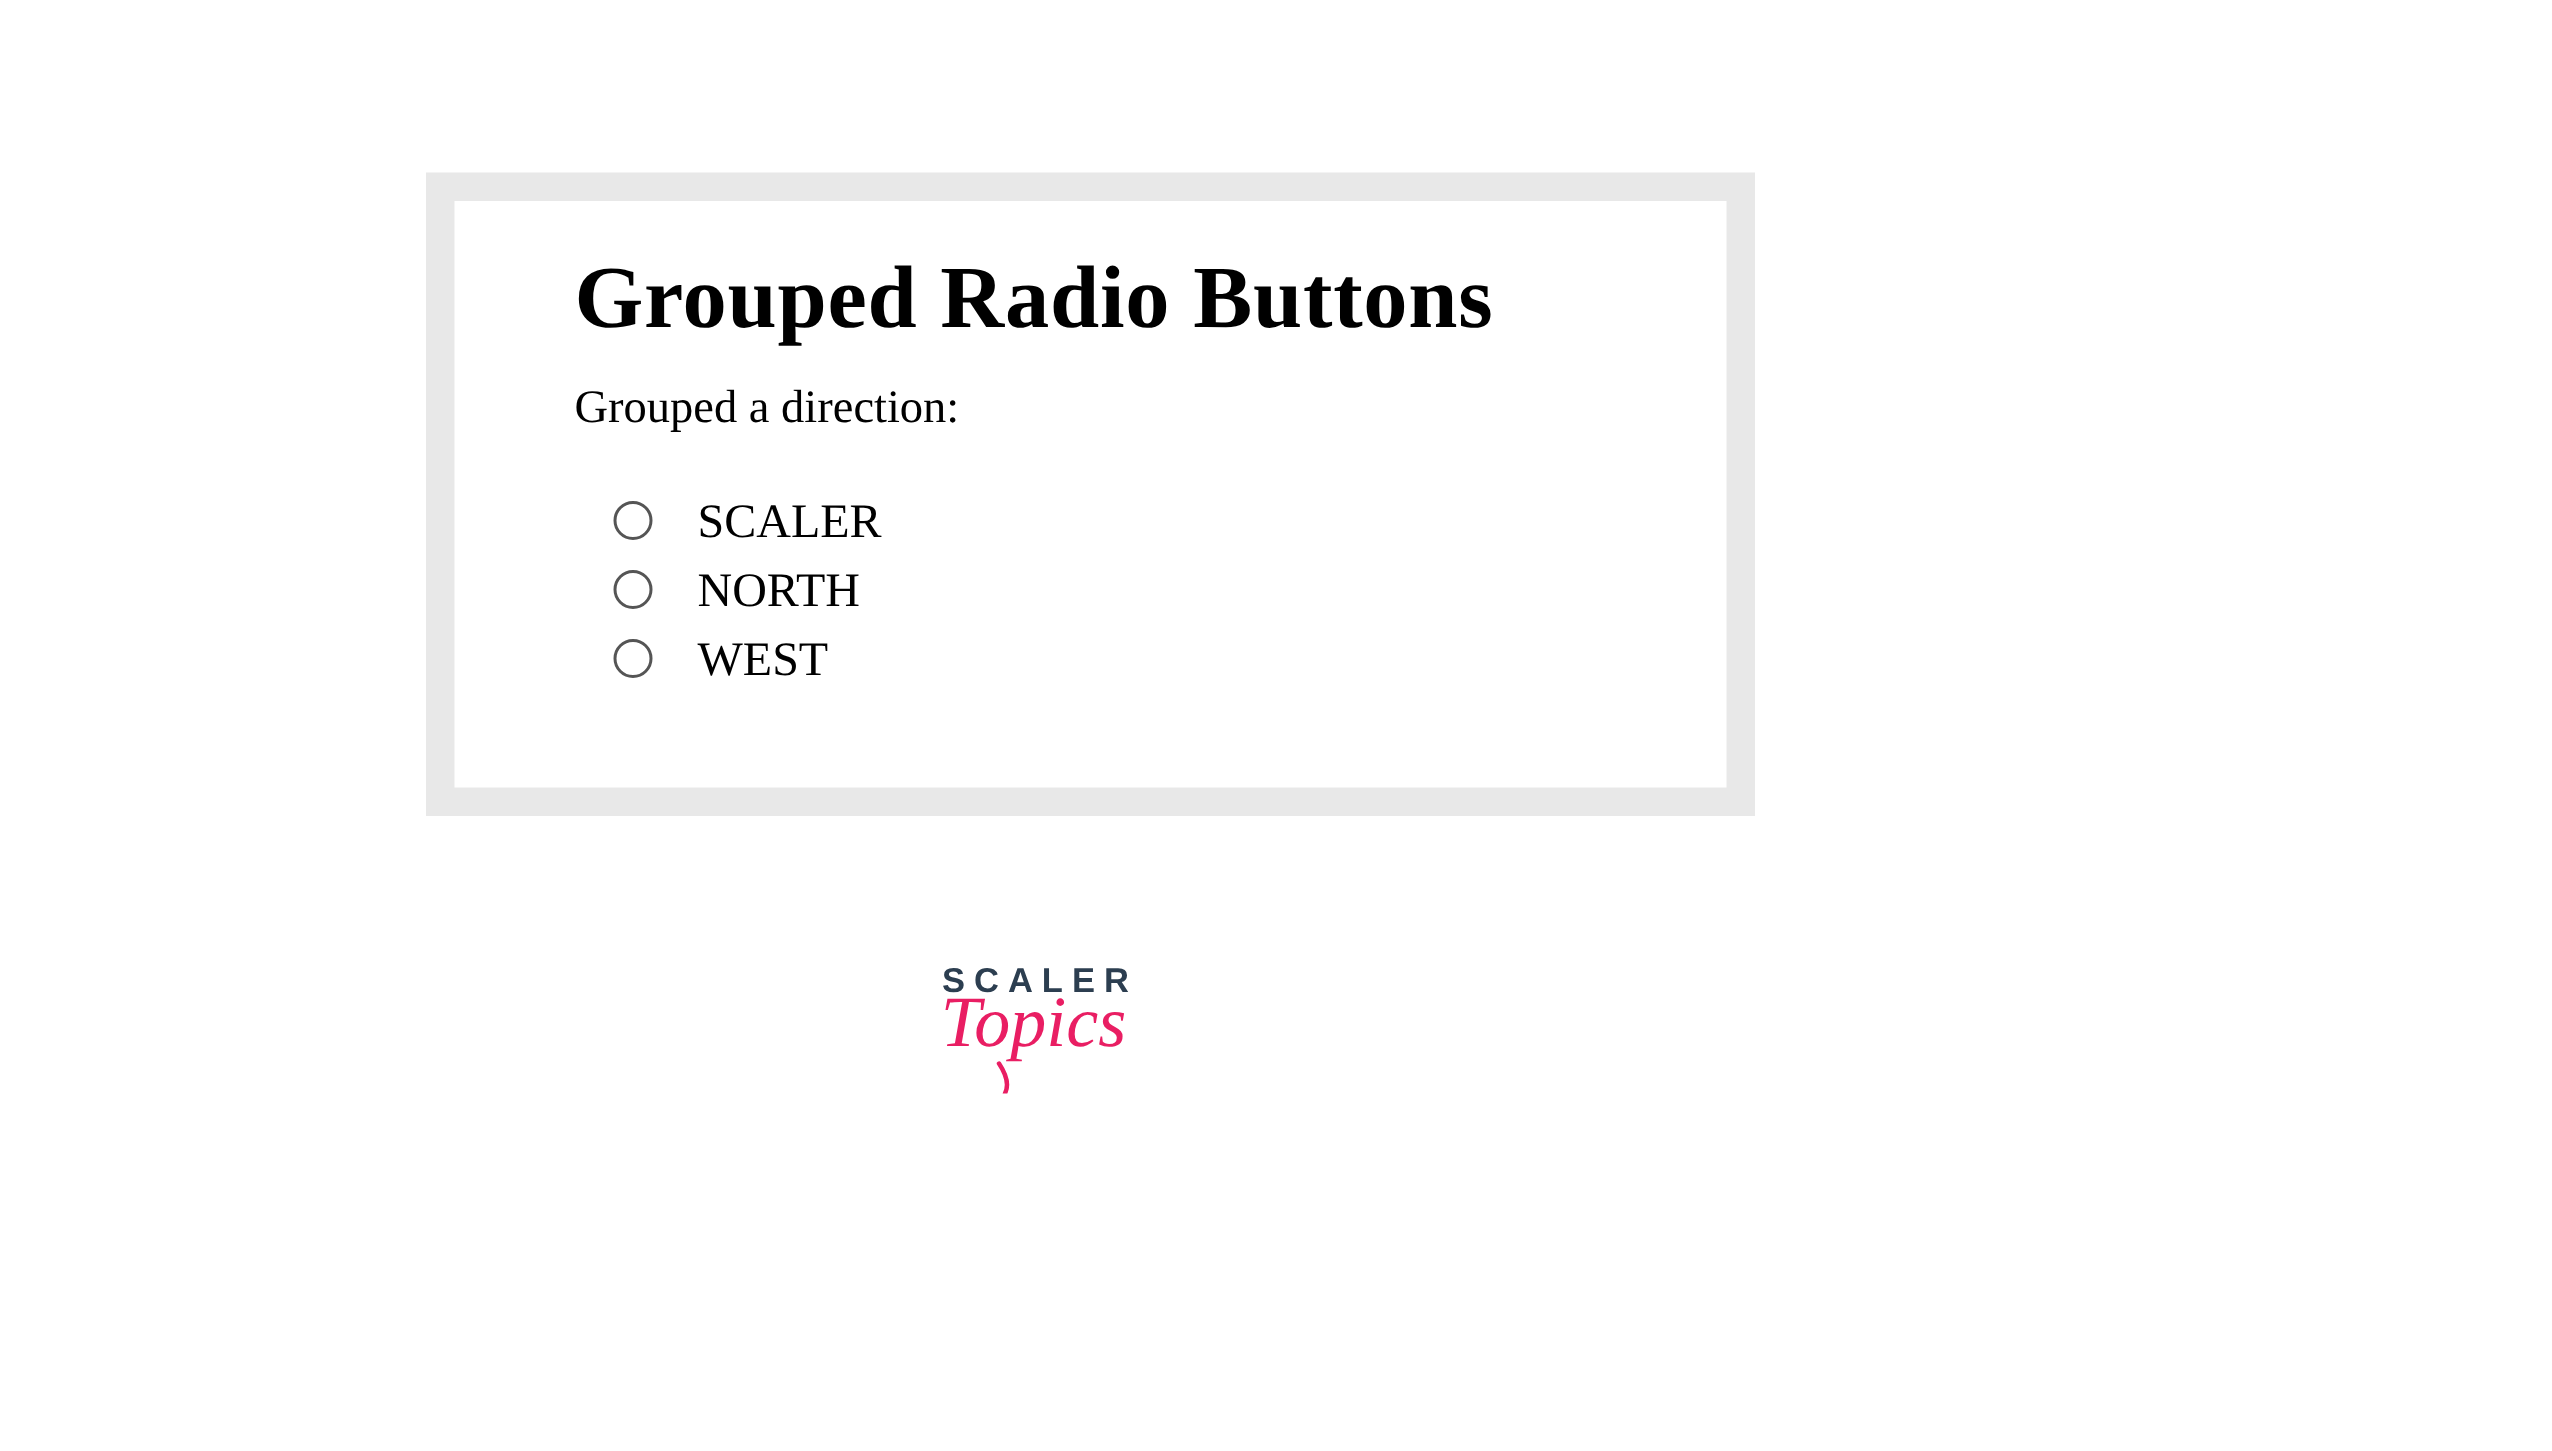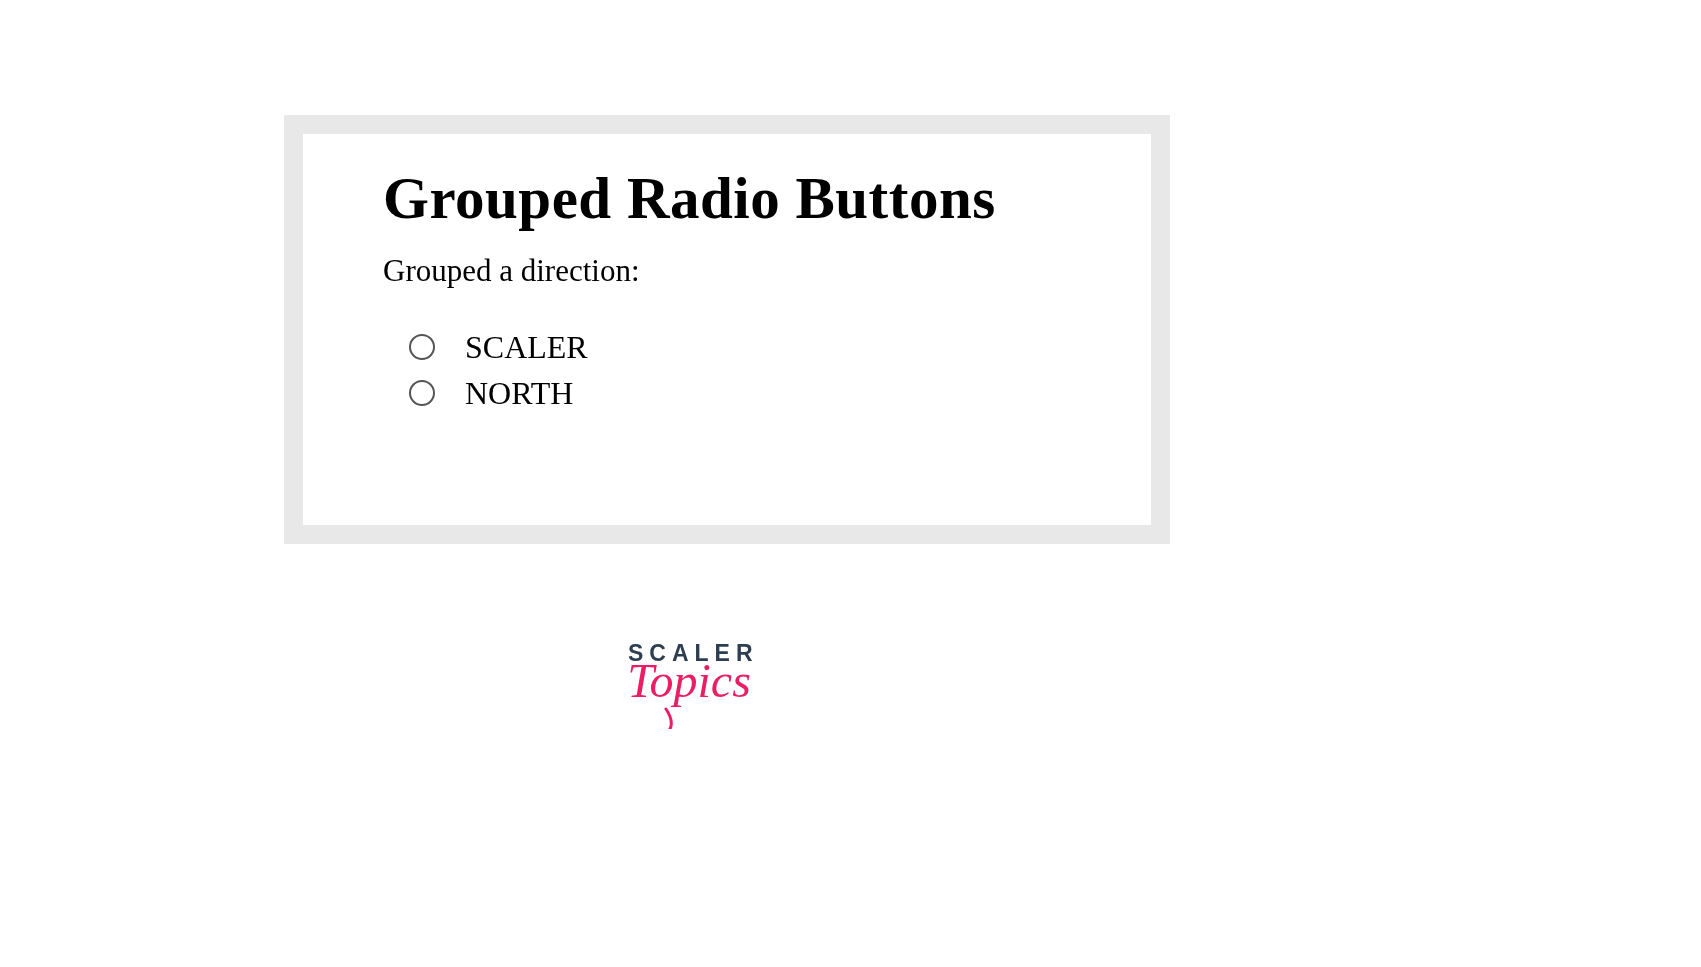--- a/index.html
+++ b/index.html
@@ -109,20 +109,24 @@
     <p class="prompt">Grouped a direction:</p>
     <div class="options">
       <div class="option-row">
         <input type="radio" name="direction" class="radio-input" style="">
         <label class="option-label">SCALER</label>
       </div>
       <div class="option-row">
         <input type="radio" name="direction" class="radio-input" style="">
         <label class="option-label">NORTH</label>
       </div>
+      <div class="option-row">
+        <input type="radio" name="direction" class="radio-input" style="">
+        <label class="option-label">WEST</label>
+      </div>
     </div>
   </div>
 </div>
 
 <div class="logo-wrap">
   <div class="logo-scaler">SCALER</div>
   <div class="logo-topics">
     <svg viewBox="0 0 122 70">
       <text x="61" y="38" text-anchor="middle" font-family="'Brush Script MT', cursive" font-size="48" font-style="italic" fill="#e91e63" font-weight="500">Topics</text>
       <path d="M 38 50 Q 46 62, 42 70" stroke="#e91e63" stroke-width="3" fill="none" stroke-linecap="round"></path>

